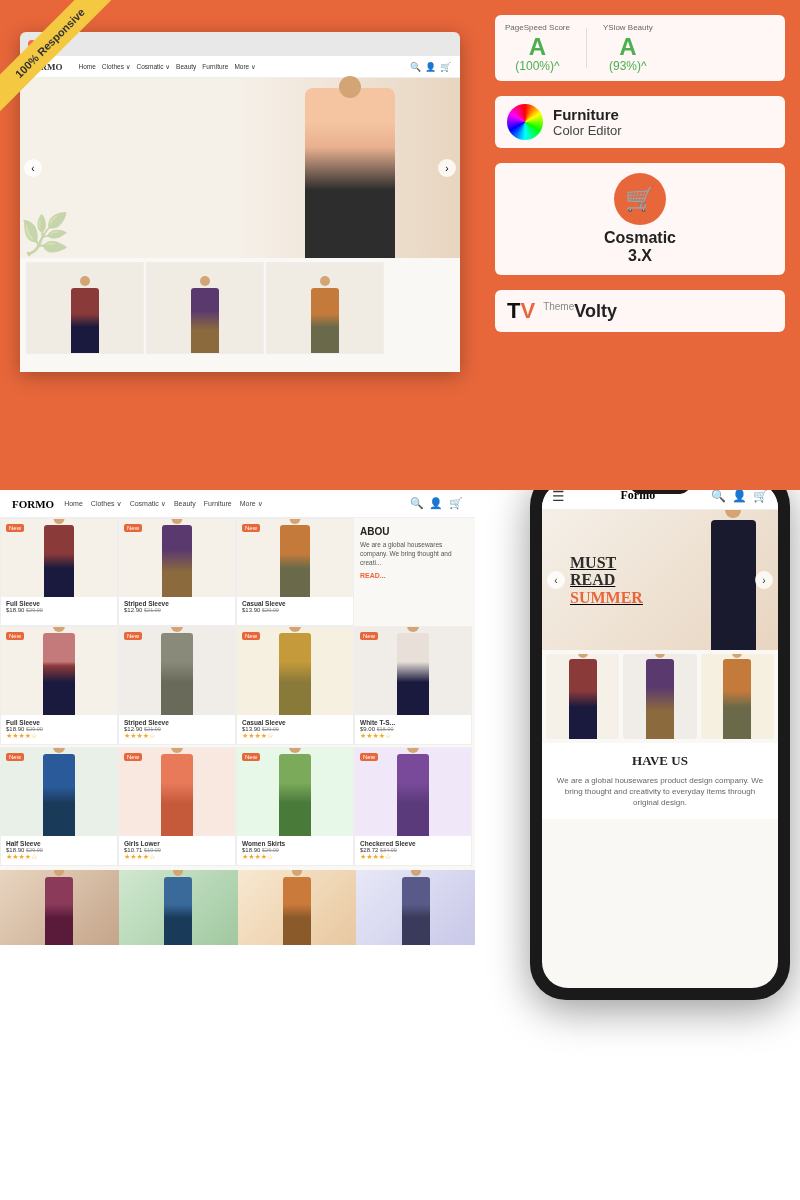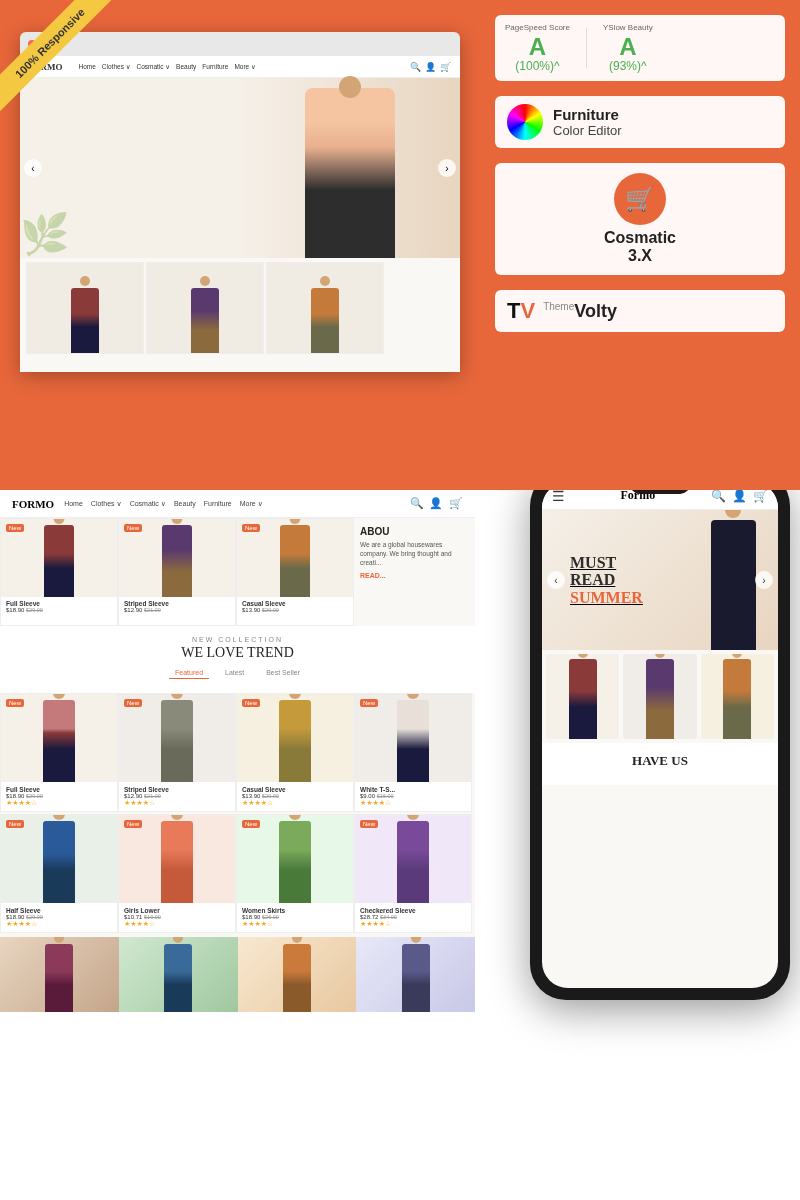--- a/index.html
+++ b/index.html
@@ -816,29 +816,20 @@
           <div style="position:absolute;top:5px;left:5px;background:#e8673a;color:#fff;font-size:6px;padding:1px 3px;border-radius:2px;">New</div>
         </div>
 
         <div style="flex:1;background:#faf8f5;padding:8px 6px;overflow:hidden;">
           <div style="font-size:10px;font-weight:bold;color:#222;margin-bottom:3px;">ABOU</div>
           <div style="font-size:6.5px;color:#555;line-height:1.4;">We are a global housewares company. We bring thought and creati...</div>
           <div style="margin-top:5px;font-size:7px;color:#e8673a;font-weight:bold;">READ...</div>
         </div>
       </div>
 
-      <div class="wlt-section">
-        <div class="wlt-subtitle">New Collection</div>
-        <div class="wlt-title">WE LOVE TREND</div>
-        <div class="wlt-tabs">
-          <div class="wlt-tab active">Featured</div>
-          <div class="wlt-tab">Latest</div>
-          <div class="wlt-tab">Best Seller</div>
-        </div>
-      </div>
 
       <div style="display:flex;width:475px;">
         <div style="width:118px;background:#fff;border:1px solid #eee;overflow:hidden;position:relative;">
           <div style="width:100%;height:88px;background:#f5f0e8;display:flex;align-items:flex-end;justify-content:center;">
             <div style="position:relative;width:32px;height:82px;background:linear-gradient(to bottom,#c47a7a 35%,#8b3a3a 40%,#1a1a3e 60%);border-radius:3px 3px 0 0;">
               <div style="width:12px;height:12px;background:#d4a574;border-radius:50%;position:absolute;top:-13px;left:50%;transform:translateX(-50%);"></div>
             </div>
           </div>
           <div style="padding:4px 5px;">
             <div style="font-size:6.5px;font-weight:600;color:#333;">Full Sleeve</div>
@@ -1030,19 +1021,20 @@
             <div style="width:100%;height:85px;background:#f5f0e0;display:flex;align-items:flex-end;justify-content:center;overflow:hidden;">
               <div style="position:relative;width:28px;height:80px;background:linear-gradient(to bottom,#c47a3a 40%,#6a6a4a 60%);border-radius:3px 3px 0 0;">
                 <div style="width:10px;height:10px;background:#d4a574;border-radius:50%;position:absolute;top:-11px;left:50%;transform:translateX(-50%);"></div>
               </div>
             </div>
           </div>
         </div>
 
         <div class="phone-about">
           <div class="phone-about-title">HAVE US</div>
+          <div class="phone-about-text">We are a global housewares product design company. We bring thought and creativity to everyday items through original design.</div>
         </div>
 
       </div>
     </div>
   </div>
 
 </div>
 
 </body></html>

